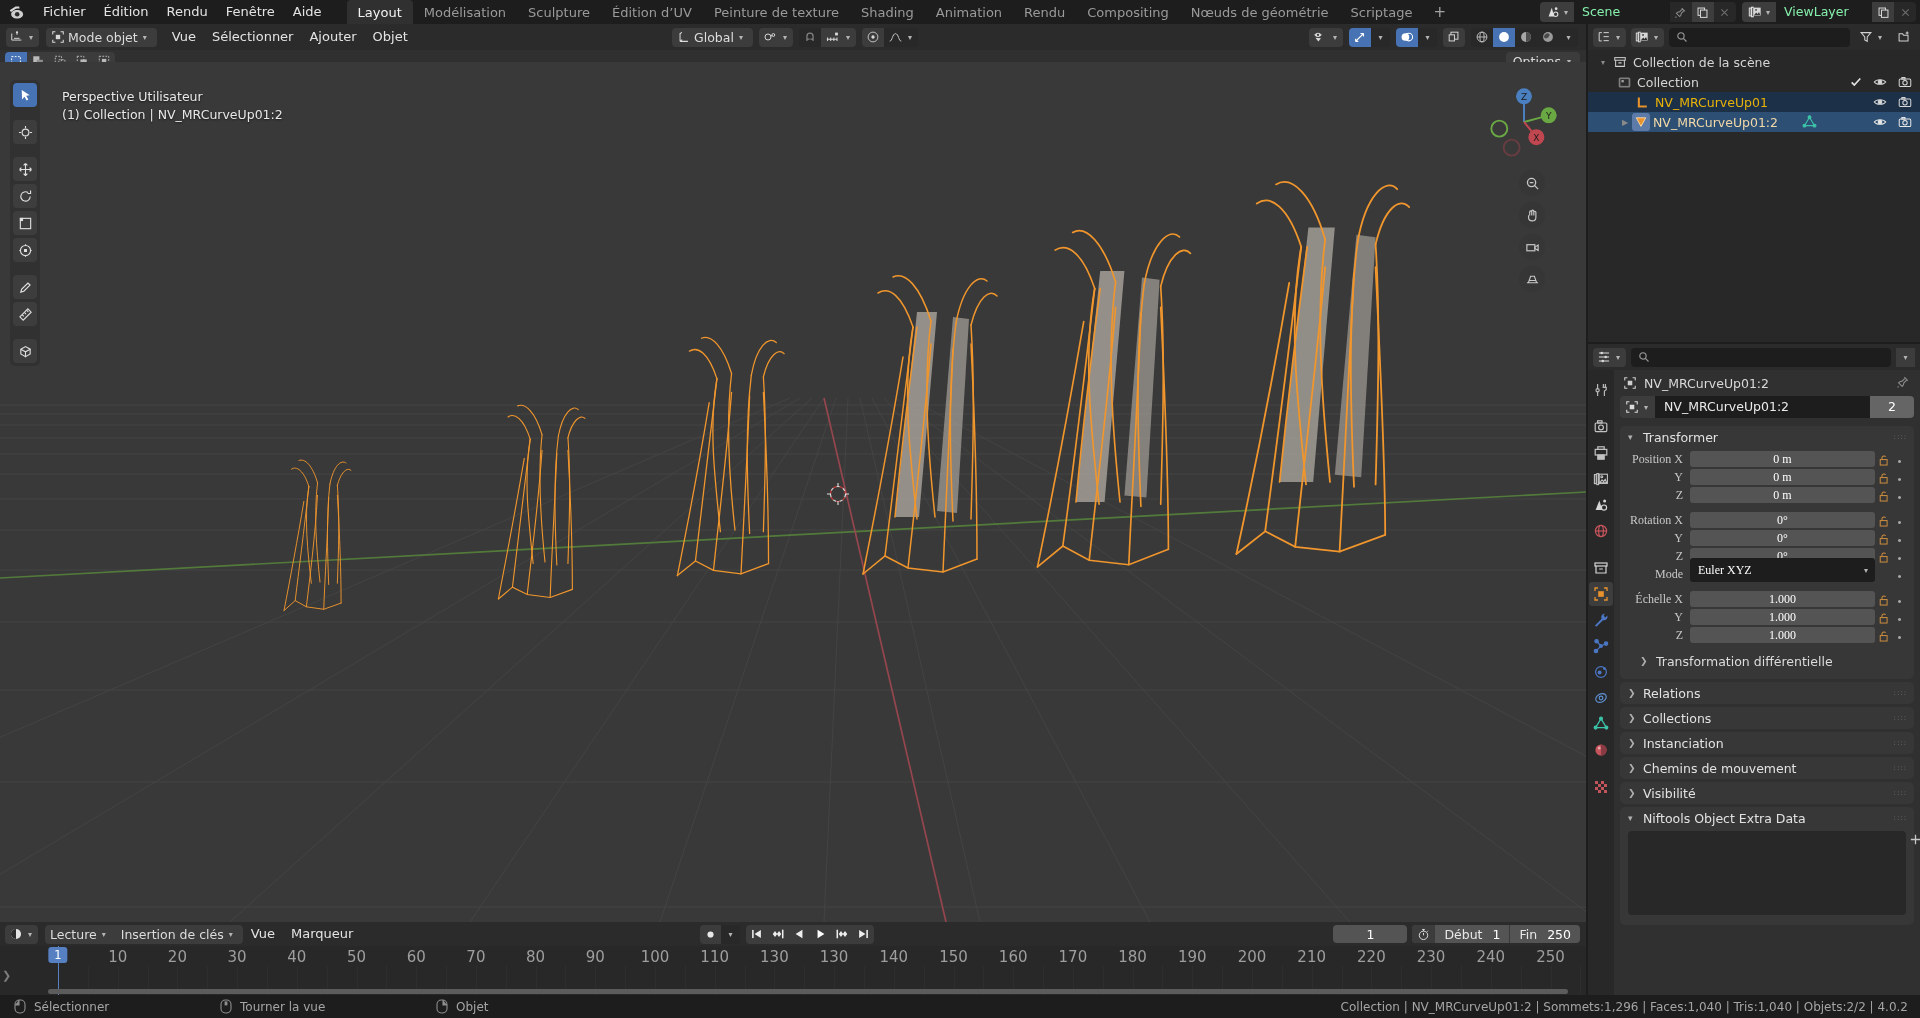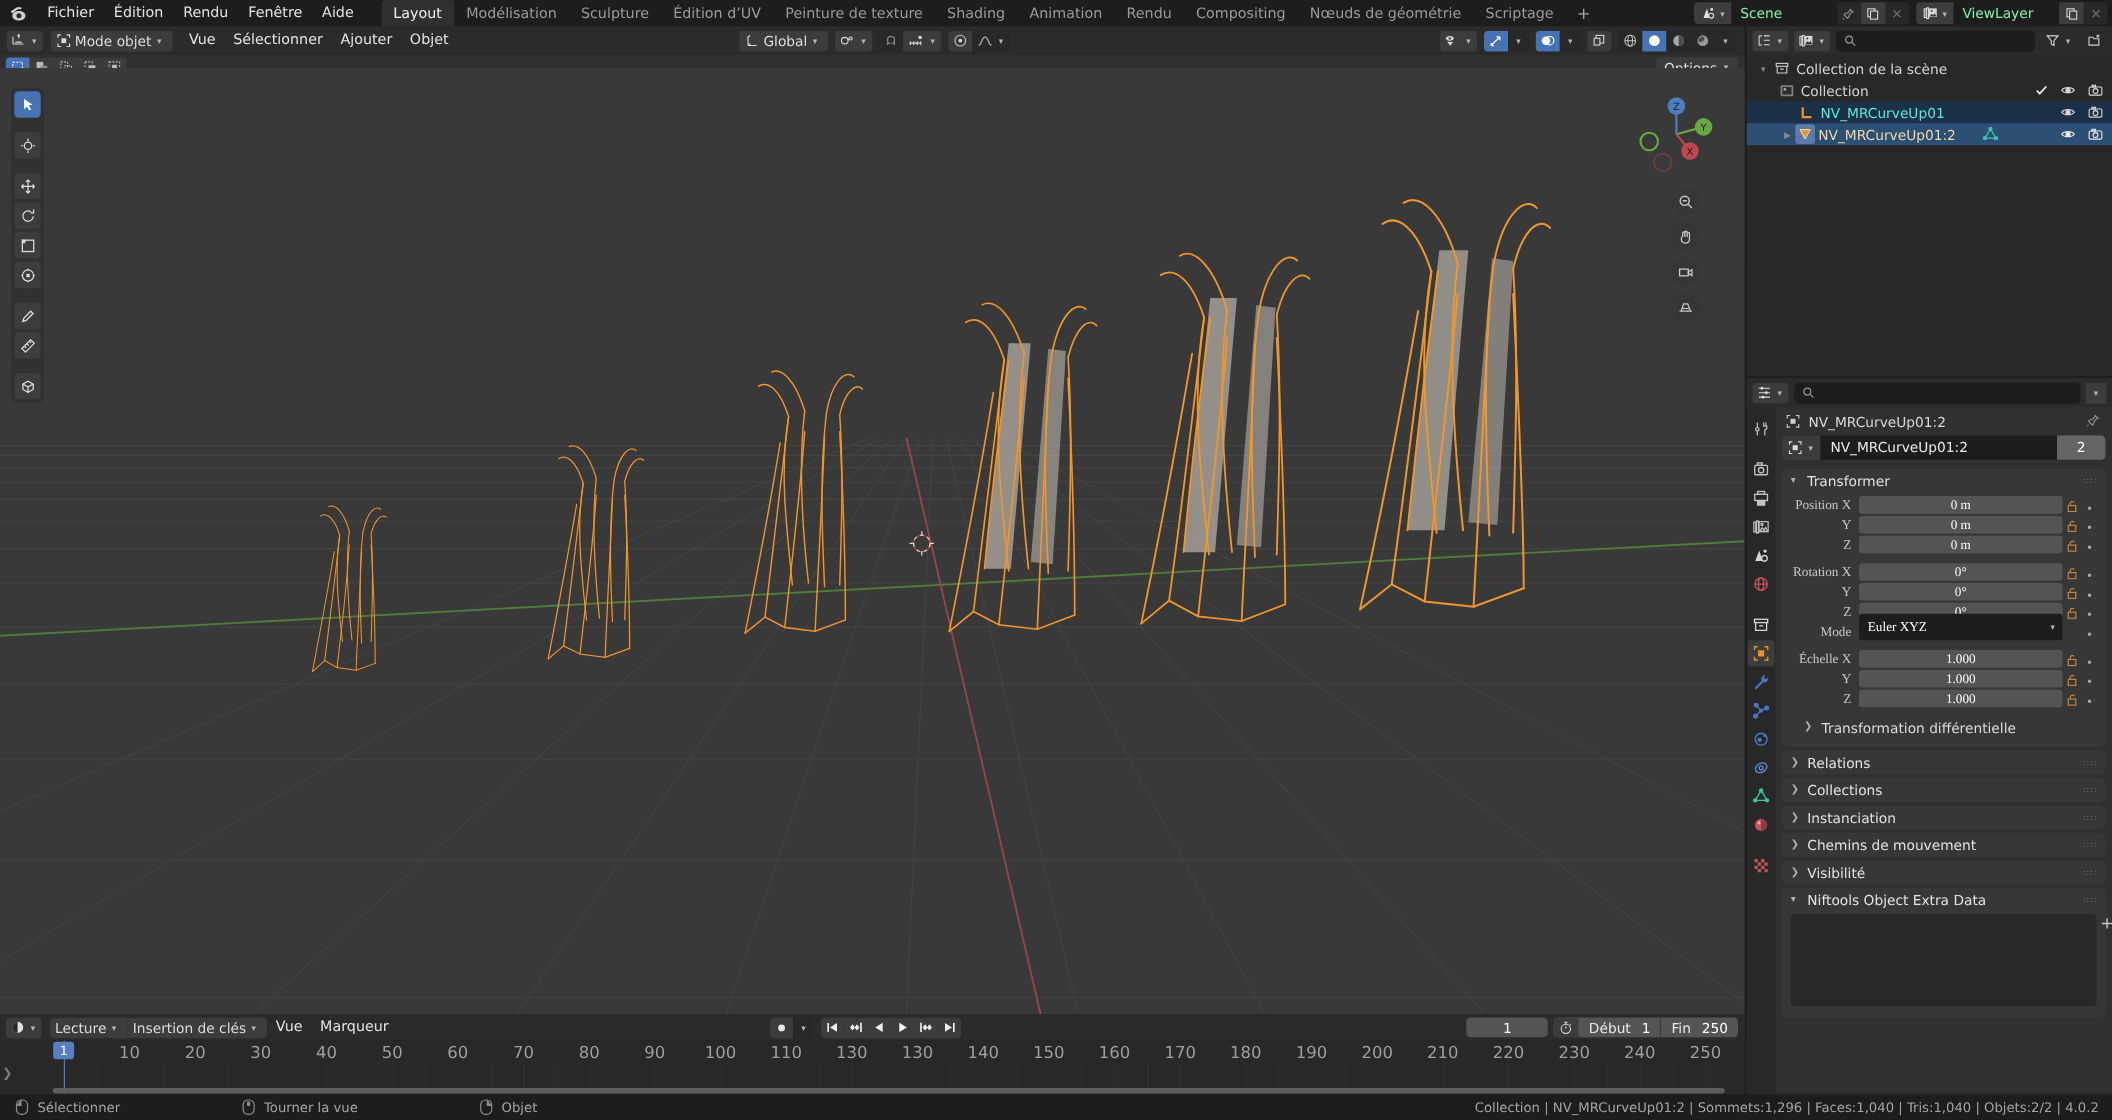--- a/index.html
+++ b/index.html
@@ -178,21 +178,21 @@
   .ol-row {
     display: flex; align-items: center; height: 20px; padding-left: 8px; position: relative;
     font-size: 12.5px; color: #d5d5d5;
   }
   .ol-row.sel-a { background: #1c3048; }
   .ol-row.sel-b { background: #2d4f73; }
   .ol-row .disc { width: 14px; display: flex; align-items: center; justify-content: center; color: #8a8a8a; font-size: 8px; }
   .ol-row .ico { width: 20px; display: flex; align-items: center; justify-content: center; }
   .ol-row .nm { padding-left: 3px; white-space: nowrap; }
   .ol-row .rt { position: absolute; right: 8px; display: flex; align-items: center; gap: 11px; }
-  .name-orange { color: #5eead4; }
+  .name-orange { color: #eab308; }
   .name-white  { color: #f0d8a8; }
 
   
   .props {
     position: absolute; left: 1588px; top: 344px; width: 332px; height: 651px;
     background: #303030;
   }
   .pr-header {
     height: 26px; background: #2b2b2b; display: flex; align-items: center; padding: 0 5px; gap: 5px;
   }
@@ -706,20 +706,24 @@
           <path d="M-54 41 C-45 -27 -35 -102 -24 -196"></path>
             <path d="M-78 60 C-63 -8 -47 -90 -34 -166"></path>
           <path d="M-29 54 C-22 -13 -12 -93 -4 -179"></path>
             <path d="M8 58 C12 -11 16 -90 20 -174"></path>
           <path d="M46 44 C46 -17 42 -96 38 -179"></path>
           <path d="M-78 60 L-54 41 L-29 54 L8 58 L46 44"></path>
         </g>
       </g>
     </svg>
 
+    <div class="vp-text">
+      <div>Perspective Utilisateur</div>
+      <div>(1) Collection | NV_MRCurveUp01:2</div>
+    </div>
 
     <div class="vp-toolbar">
       <div class="tool-btn active">
         <svg width="15" height="15" viewBox="0 0 16 16" fill="#fff">
             <path d="M4 2l8.5 5.6-3.8.7 2.3 4-1.8 1-2.3-4-2.6 2.9z"></path>
           </svg>
       </div>
       <div class="tool-gap"></div>
       <div class="tool-btn">
         <svg width="15" height="15" viewBox="0 0 16 16" fill="none" stroke="#dedede" stroke-width="1.2">

